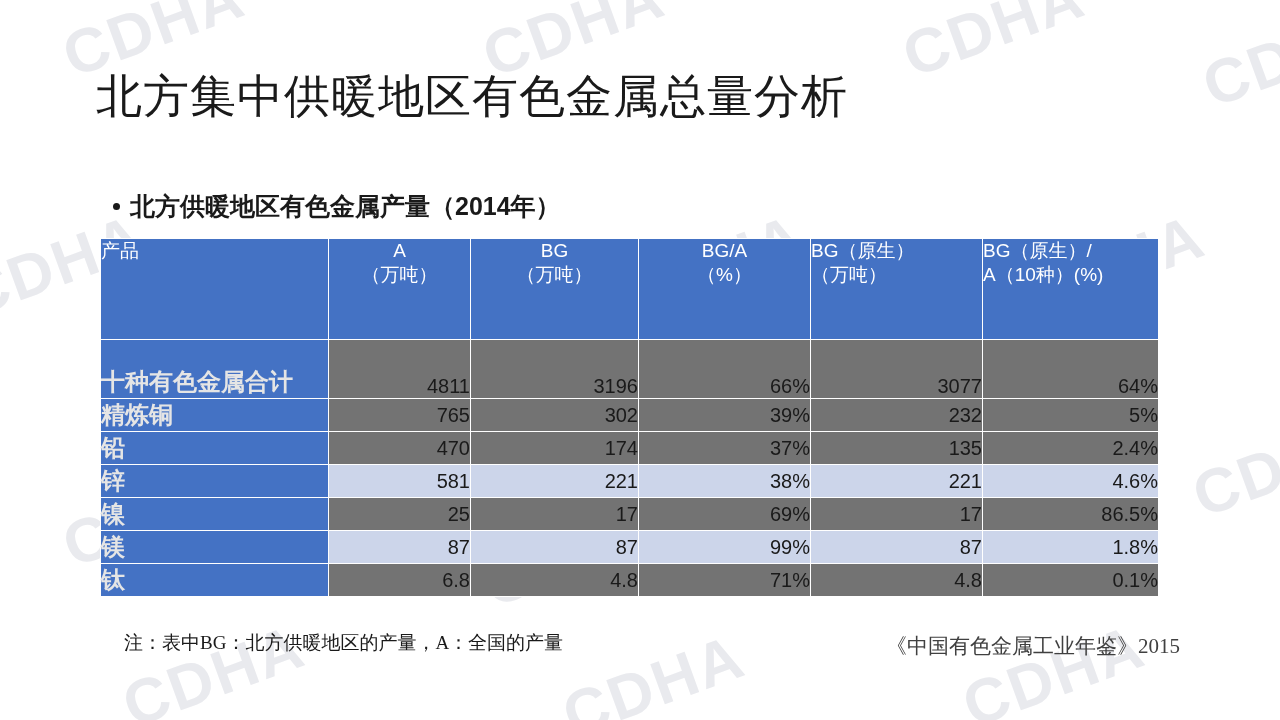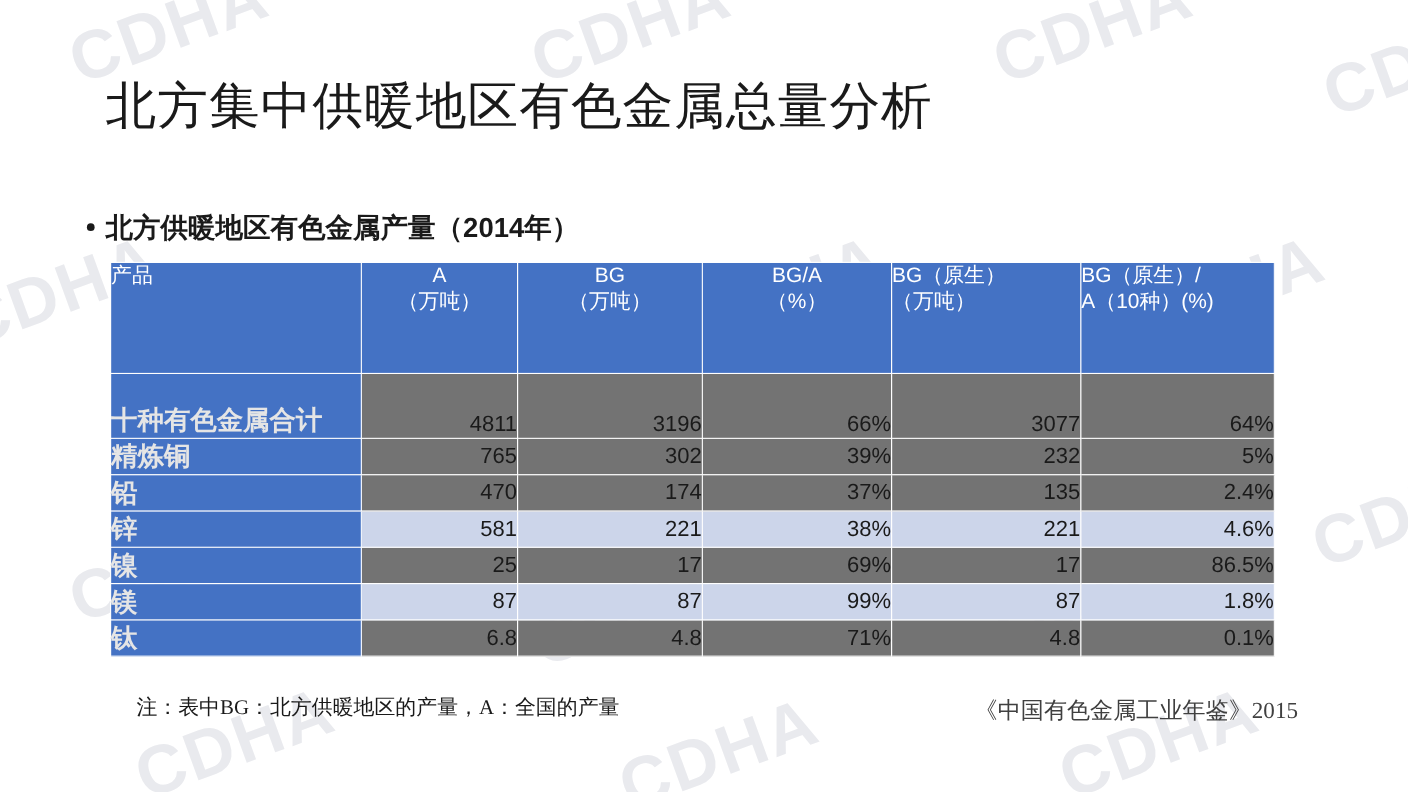--- a/index.html
+++ b/index.html
@@ -48,21 +48,21 @@
     left: 96px;
     top: 66px;
     font-size: 46px;
     color: #1a1a1a;
     letter-spacing: 1px;
     white-space: nowrap;
   }
 
   #bullet-row {
     position: absolute;
-    left: 79px;
+    left: 113px;
     top: 190px;
     display: flex;
     align-items: center;
     gap: 10px;
   }
   #bullet-dot {
     width: 7px;
     height: 7px;
     border-radius: 50%;
     background: #1a1a1a;

